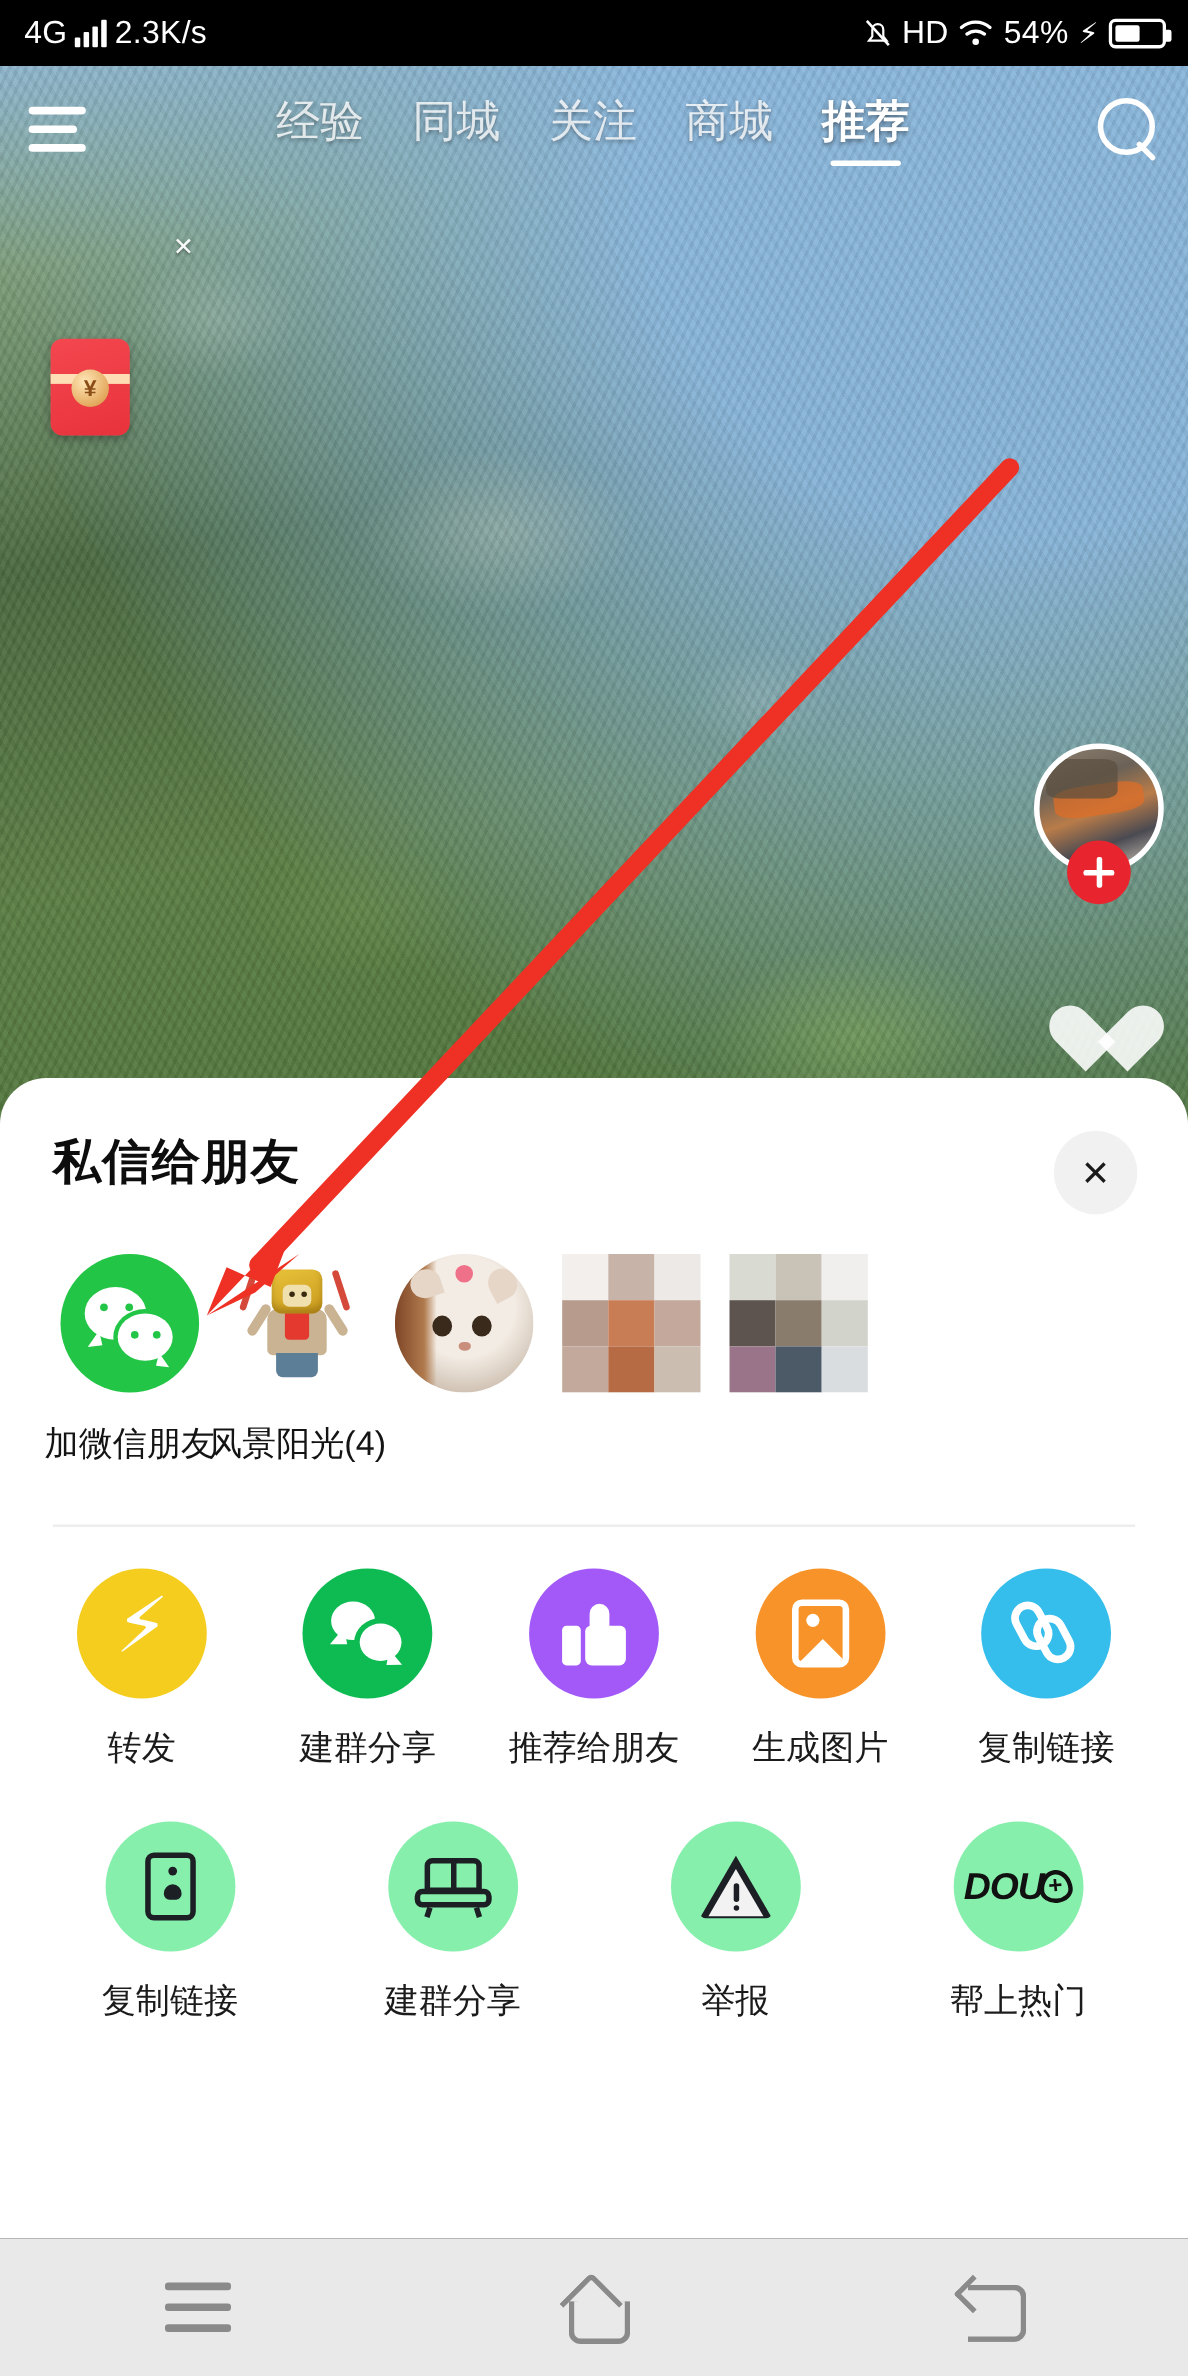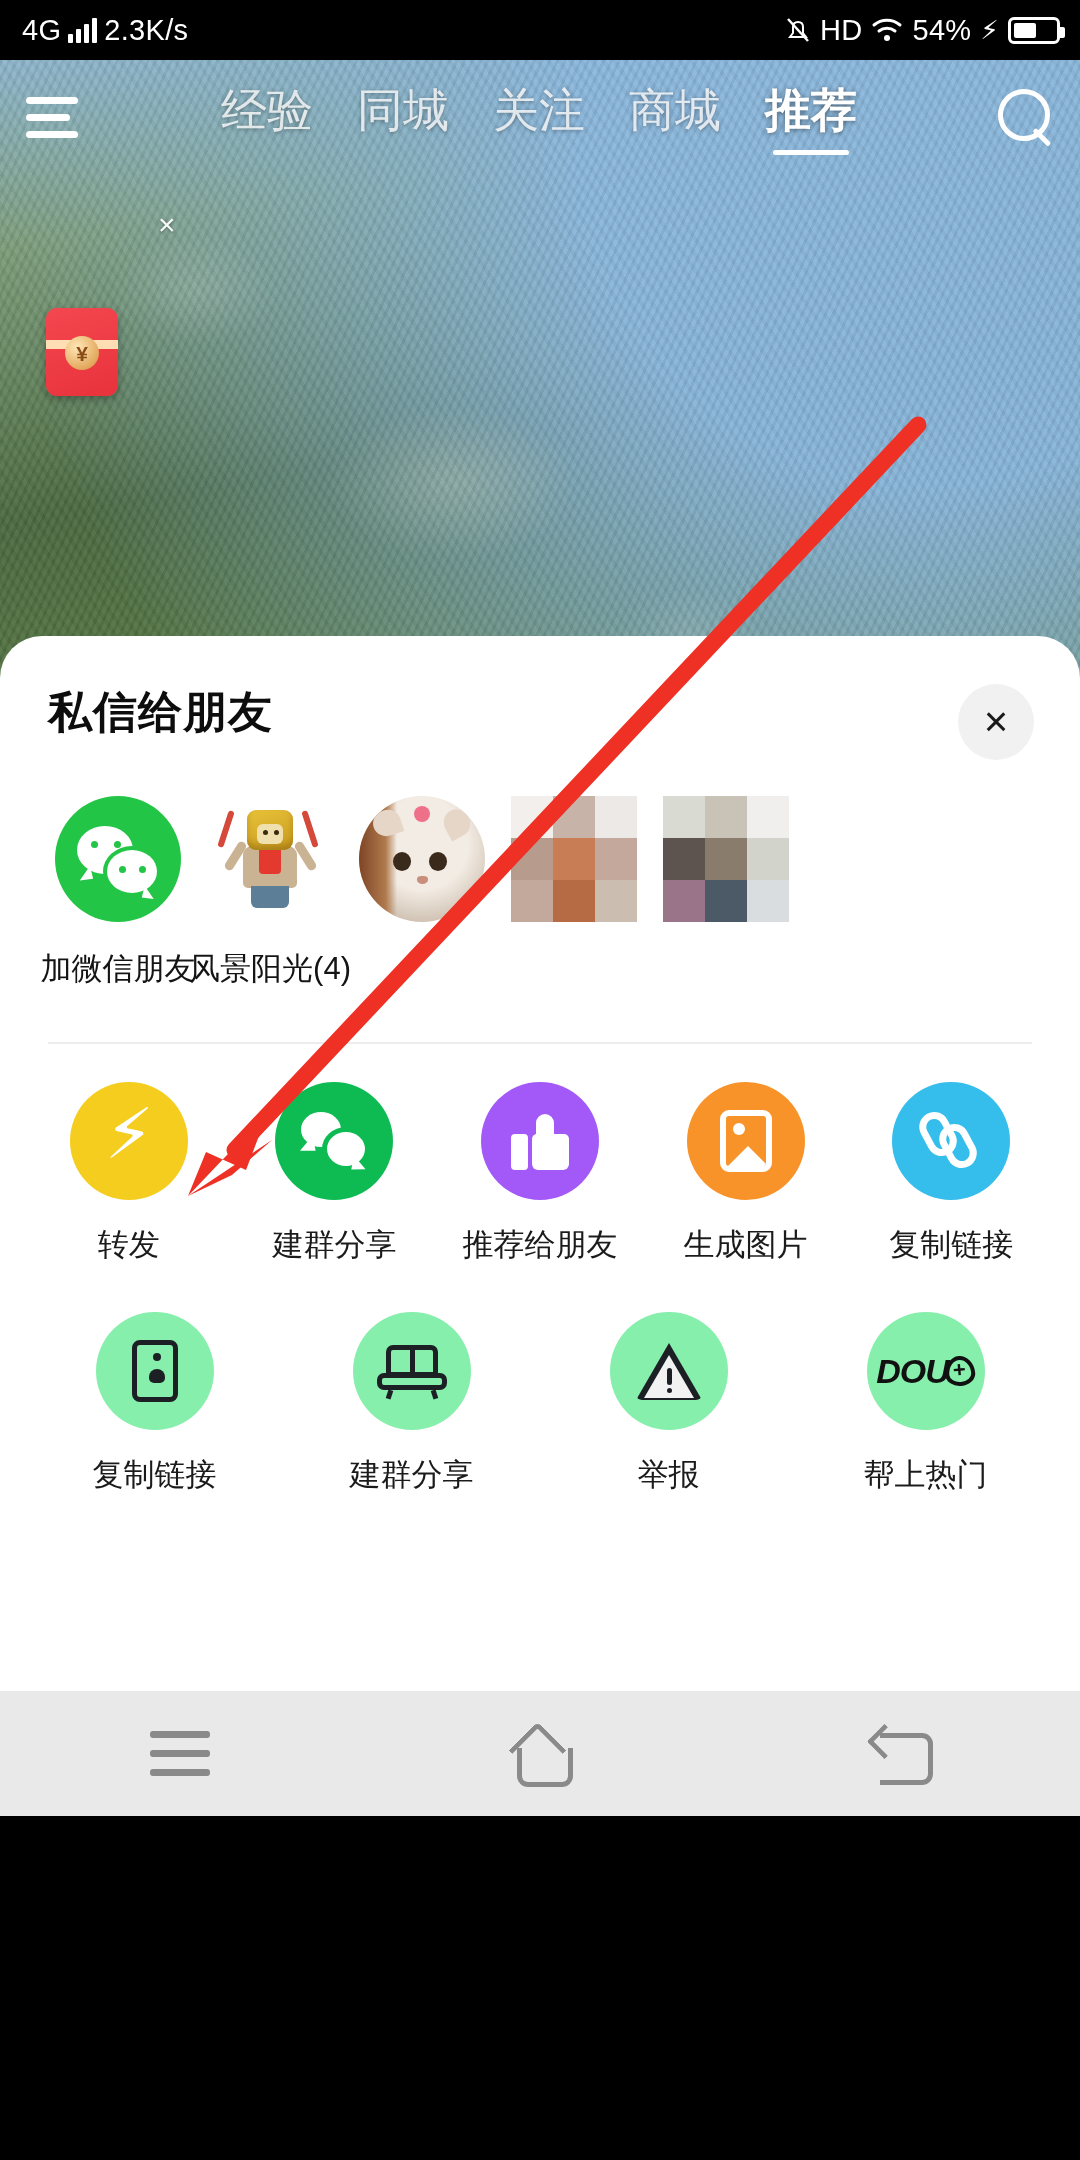--- a/index.html
+++ b/index.html
@@ -1,21 +1,21 @@
 <!DOCTYPE html>
 <html><head>
 <meta charset="utf-8">
 <style>
   * { margin:0; padding:0; box-sizing:border-box; }
   html,body { width:1080px; height:2160px; }
   body {
     font-family: "Liberation Sans", "DejaVu Sans", sans-serif;
     background:#000; overflow:hidden; position:relative;
   }
-  #screen { position:relative; width:1080px; height:1816px; overflow:hidden; background:#000; }
+  #screen { position:relative; width:1080px; height:2160px; overflow:hidden; background:#000; }
 
   
   .statusbar{
     position:absolute; top:0; left:0; width:1080px; height:60px;
     background:#000; color:#fff; z-index:40;
     display:flex; align-items:center; font-size:29px; letter-spacing:.3px;
   }
   .sb-left{ position:absolute; left:22px; display:flex; align-items:center; gap:7px;}
   .sb-center{ position:absolute; left:0; width:1080px; text-align:center; font-size:30px;}
   .sb-right{ position:absolute; right:20px; display:flex; align-items:center; gap:9px;}
@@ -72,21 +72,21 @@
   .topnav{
     position:absolute; top:62px; left:0; width:1080px; height:110px; z-index:10;
     display:flex; align-items:center; padding:0 26px;
   }
   .hamburger{ width:58px; display:flex; flex-direction:column; gap:10px; cursor:pointer;}
   .hamburger i{ display:block; height:7px; background:#fff; border-radius:4px;}
   .hamburger i:nth-child(1){width:52px}
   .hamburger i:nth-child(2){width:44px}
   .hamburger i:nth-child(3){width:52px}
   .tabs{ flex:1; display:flex; align-items:center; justify-content:center; gap:44px; margin-left:6px;}
-  .tab{ position:relative; font-size:46px; color:rgba(255,255,255,.80); text-shadow:0 1px 4px rgba(0,0,0,.35); cursor:pointer; padding-bottom:13px;}
+  .tab{ position:relative; font-size:40px; color:rgba(255,255,255,.80); text-shadow:0 1px 4px rgba(0,0,0,.35); cursor:pointer; padding-bottom:13px;}
   .tab.active{ color:#fff; font-weight:bold; text-shadow:0 1px 5px rgba(0,0,0,.45);}
   .tab.active:after{
     content:""; position:absolute; left:8px; right:8px; bottom:0; height:5px;
     background:#fff; border-radius:3px;
   }
   .search-icon{ width:60px; height:60px; margin-left:6px; position:relative; cursor:pointer;}
   .search-icon:before{ content:""; position:absolute; left:4px; top:2px; width:42px; height:42px; border:5px solid #fff; border-radius:50%;}
   .search-icon:after{ content:""; position:absolute; left:40px; top:40px; width:22px; height:5px; background:#fff; border-radius:3px; transform:rotate(45deg); transform-origin:left center;}
 
   

